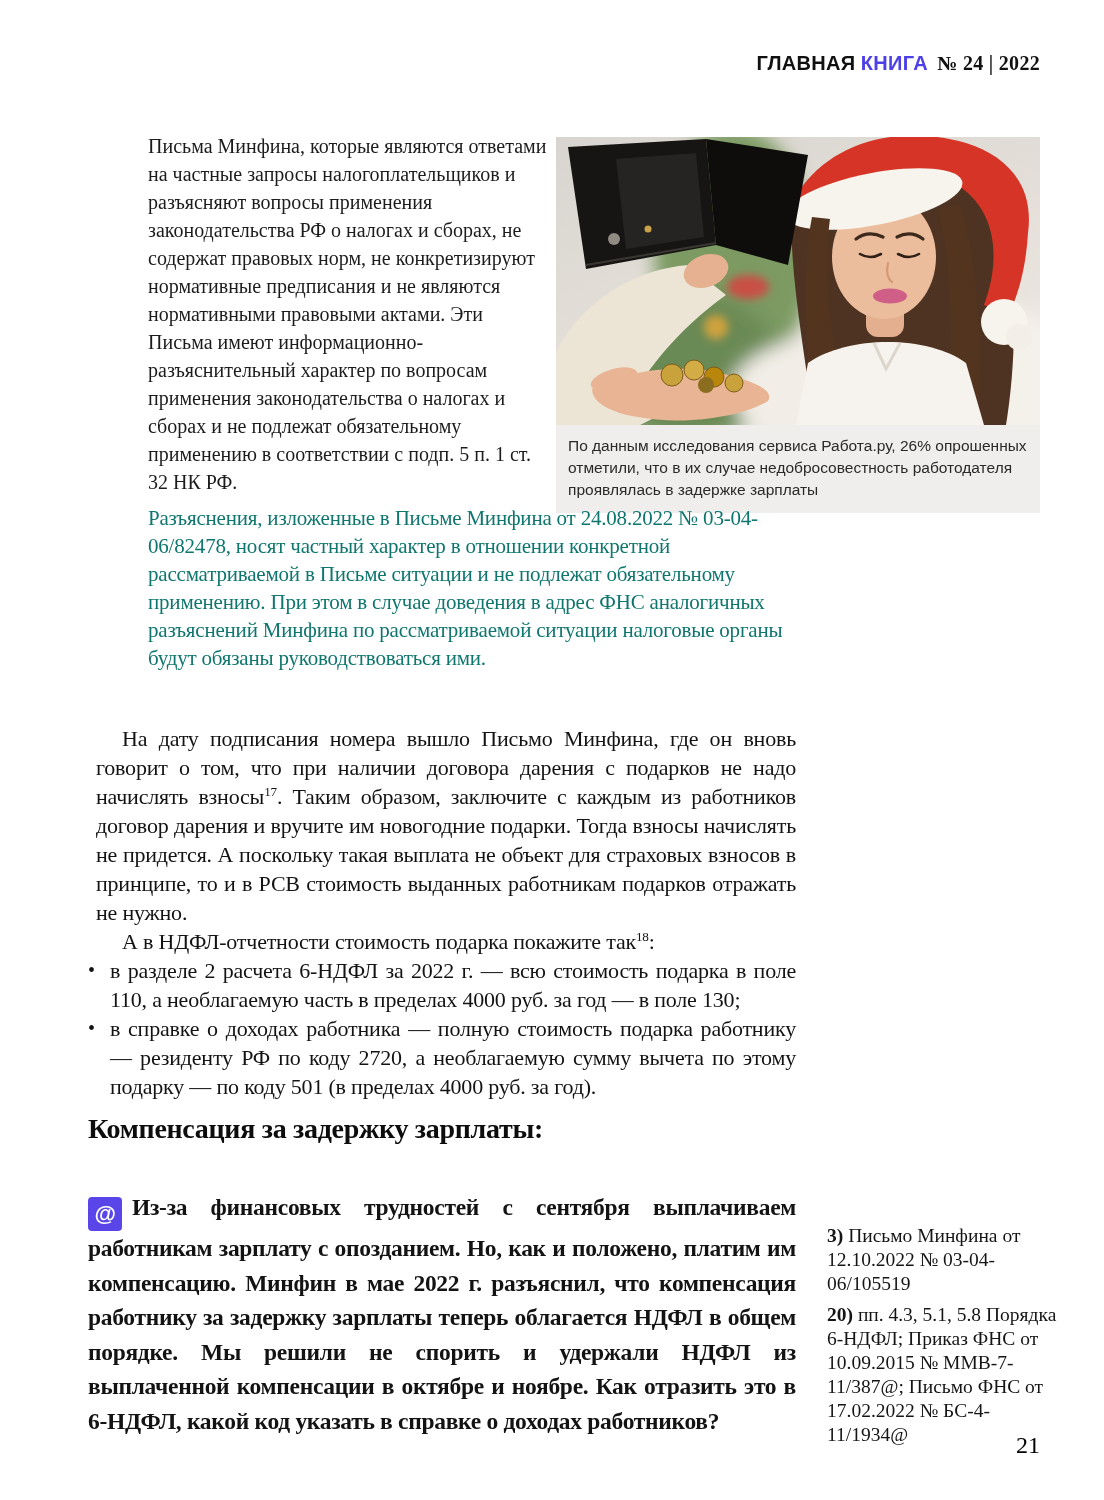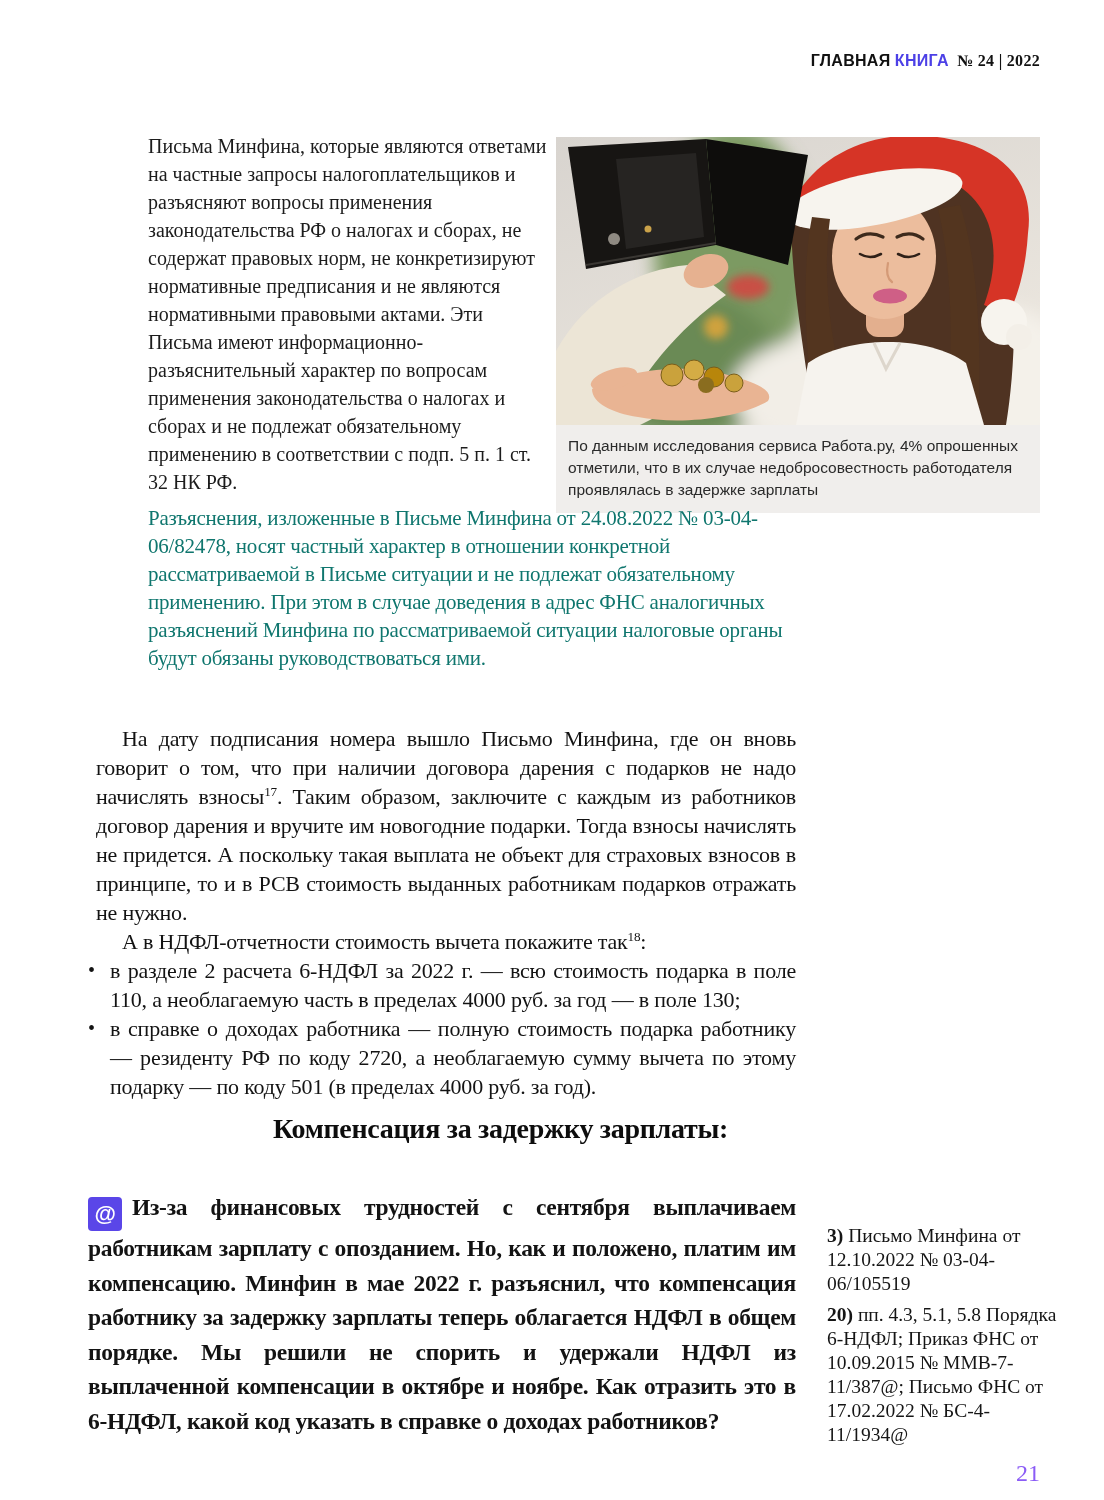--- a/index.html
+++ b/index.html
@@ -5,21 +5,21 @@
   * { margin:0; padding:0; box-sizing:border-box; }
   html,body { background:#888; }
   .page {
     position:relative; width:1104px; height:1500px; margin:0 auto;
     background:#ffffff; overflow:hidden;
     font-family:"Liberation Serif", serif; color:#131313;
   }
   
   .masthead {
     position:absolute; top:52px; right:64px; text-align:right;
-    font-size:16px; letter-spacing:0.3px; white-space:nowrap;
+    font-size:20px; letter-spacing:0.3px; white-space:nowrap;
   }
   .masthead .brand-black { font-family:"Liberation Sans", sans-serif; font-weight:bold; color:#111; }
   .masthead .brand-accent { font-family:"Liberation Sans", sans-serif; font-weight:bold; color:#4c40e6; }
   .masthead .issue { font-family:"Liberation Serif", serif; font-weight:bold; color:#111; margin-left:4px; }
 
   
   .quote-letters {
     position:absolute; left:148px; top:132px; width:404px;
     font-size:20px; line-height:28px; color:#1c1c1c;
   }
@@ -47,21 +47,21 @@
   .main li {
     position:relative; padding-left:14px; text-align:justify;
   }
   .main li .bullet {
     position:absolute; left:-8px; top:0; font-size:20px;
   }
 
   
   .section-heading {
     position:absolute; left:88px; top:1112px; width:640px;
-    font-size:28px; line-height:34px; font-weight:bold; color:#0d0d0d; letter-spacing:-0.3px;text-align:right;
+    font-size:28px; line-height:34px; font-weight:bold; color:#0d0d0d; letter-spacing:-0.3px;
   }
 
   
   .question {
     position:absolute; left:88px; top:1190px; width:708px;
     font-size:23.5px; line-height:34.5px; font-weight:bold; text-align:justify; letter-spacing:-0.3px;
   }
   .at-badge {
     display:inline-block; width:34px; height:34px; margin-right:10px;
     background:#5a46e8; color:#fff; border-radius:4px;
@@ -73,21 +73,21 @@
   .footnotes {
     position:absolute; left:827px; top:1224px; width:235px;
     font-size:19.5px; line-height:24px; color:#151515;
   }
   .footnotes .fn { margin-bottom:7px; }
   .footnotes .fn-num { font-weight:bold; }
 
   
   .page-number {
     position:absolute; top:1432px; right:64px;
-    font-size:24px; color:#8b5cf6;margin-top:28px;
+    font-size:24px; color:#000000;
   }
 </style>
 </head>
 <body>
 
 <div class="page">
 
   <div class="masthead">
     <span class="brand-black">ГЛАВНАЯ</span>
     <span class="brand-accent">КНИГА</span>
@@ -167,28 +167,28 @@
         <path d="M0,288 L0,250 C22,238 50,236 74,244 L116,272 L84,288 Z" fill="#ece5d6"></path>
         <path d="M36,252 C70,232 132,226 172,238 C202,246 218,254 212,264 C182,282 122,288 82,280 C56,276 36,266 36,252 Z" fill="#e9b493"></path>
         <ellipse cx="58" cy="242" rx="24" ry="10" fill="#e9b493" transform="rotate(-16 58 242)"></ellipse>
         <circle cx="116" cy="238" r="11" fill="#caa23c" stroke="#7a5e1a" stroke-width="1"></circle>
         <circle cx="138" cy="233" r="10" fill="#d4ac45" stroke="#7a5e1a" stroke-width="1"></circle>
         <circle cx="158" cy="240" r="10" fill="#b8860b" stroke="#7a5e1a" stroke-width="1"></circle>
         <circle cx="178" cy="246" r="9" fill="#caa23c" stroke="#7a5e1a" stroke-width="1"></circle>
         <circle cx="150" cy="248" r="8" fill="#8a6d1f"></circle>
       </g>
     </svg>
-    <figcaption class="caption">По данным исследования сервиса Работа.ру, 4% опрошенных отметили, что в их случае недобросовестность работодателя проявлялась в задержке зарплаты</figcaption>
+    <figcaption class="caption">По данным исследования сервиса Работа.ру, 26% опрошенных отметили, что в их случае недобросовестность работодателя проявлялась в задержке зарплаты</figcaption>
   </figure>
 
   <div class="quote-clarifications">Разъяснения, изложенные в Письме Минфина от 24.08.2022 № 03-04-06/82478, носят частный характер в отношении конкретной рассматриваемой в Письме ситуации и не подлежат обязательному применению. При этом в случае доведения в адрес ФНС аналогичных разъяснений Минфина по рассматриваемой ситуации налоговые органы будут обязаны руководствоваться ими.</div>
 
   <div class="main">
     <p class="indent"><span>На дату подписания номера вышло Письмо Минфина, где он вновь говорит о том, что при наличии договора дарения с подарков не надо начислять взносы</span><sup>17</sup><span>. Таким образом, заключите с каждым из работников договор дарения и вручите им новогодние подарки. Тогда взносы начислять не придется. А поскольку такая выплата не объект для страховых взносов в принципе, то и в РСВ стоимость выданных работникам подарков отражать не нужно.</span></p>
-    <p class="indent"><span>А в НДФЛ-отчетности стоимость вычета покажите так</span><sup>18</sup><span>:</span></p>
+    <p class="indent"><span>А в НДФЛ-отчетности стоимость подарка покажите так</span><sup>18</sup><span>:</span></p>
     <ul>
       <li><span class="bullet">•</span><span>в разделе 2 расчета 6-НДФЛ за 2022 г. — всю стоимость подарка в поле 110, а необлагаемую часть в пределах 4000 руб. за год — в поле 130;</span></li>
       <li><span class="bullet">•</span><span>в справке о доходах работника — полную стоимость подарка работнику — резиденту РФ по коду 2720, а необлагаемую сумму вычета по этому подарку — по коду 501 (в пределах 4000 руб. за год).</span></li>
     </ul>
   </div>
 
   <h2 class="section-heading">
     <span>Компенсация за задержку зарплаты:</span><br>
   </h2>
 

